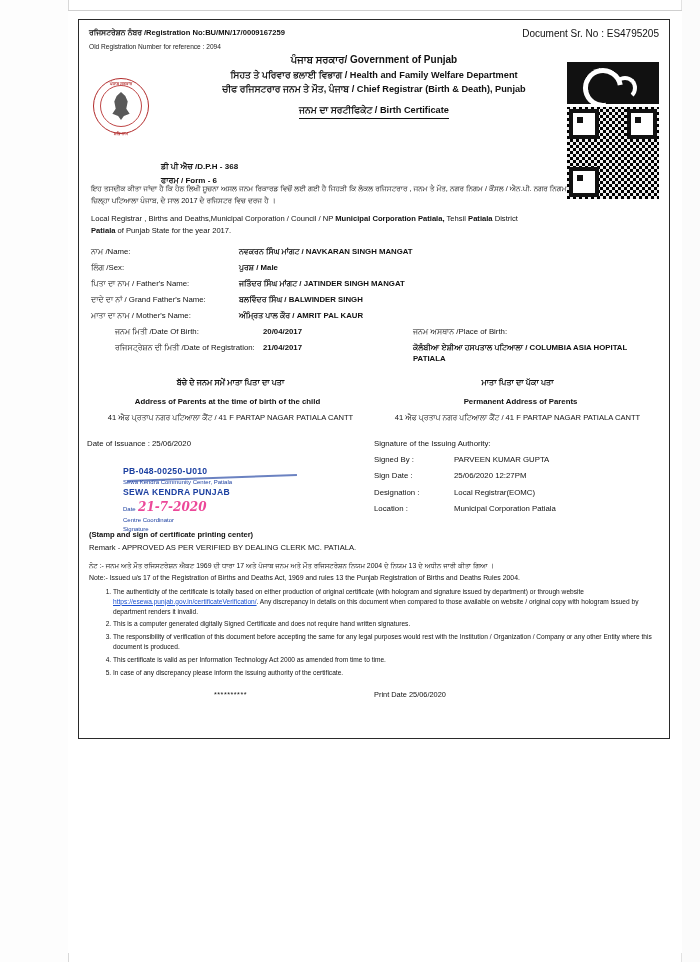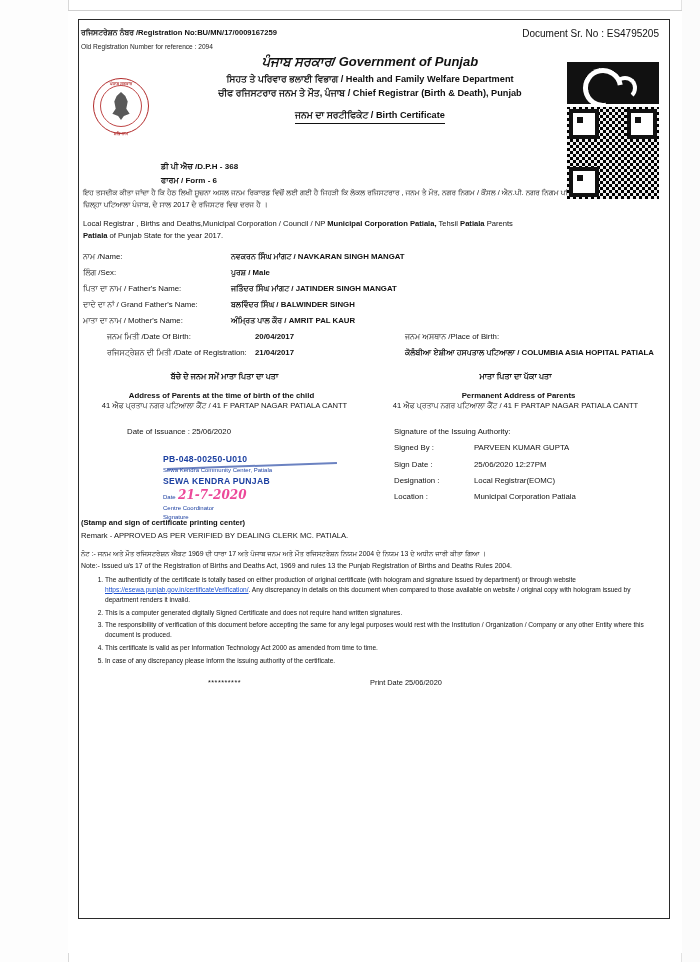--- a/index.html
+++ b/index.html
@@ -41,24 +41,24 @@
     width: 614px;
     height: 942px;
     background: #fff;
     border-top: 1px solid #cfcfcf;
   }
   .cert {
     position: absolute;
     left: 10px;
     top: 8px;
     width: 592px;
-    height: 900px;
+    height: 720px;
     border: 1px solid #2a2a2a;
     box-sizing: border-box;
-    padding: 6px 8px 0 0;
+    padding: 6px 8px 0 8px;
   }
   .row {
     display: flex;
     justify-content: space-between;
     align-items: flex-start;
   }
   .b { font-weight: bold; }
   .topline {
     font-size: 7.6px;
     font-weight: bold;
@@ -69,21 +69,21 @@
     margin-top: 4px;
     padding-left: 2px;
     color: #222;
   }
   .headings {
     margin-top: 2px;
     text-align: center;
     line-height: 1.55;
   }
   .headings div { font-weight: bold; }
-  .h1 { font-size: 13px; font-style: italic; }
+  .h1 { font-size: 10px; }
   .h2 { font-size: 9.2px; }
   .h3 { font-size: 9.2px; }
   .h4 {
     font-size: 9.2px;
     display: inline-block;
     border-bottom: 1px solid #111;
     padding-bottom: 1px;
     margin-top: 3px;
   }
   .emblem {
@@ -233,28 +233,28 @@
   .addr-sub {
     display: flex;
     margin-top: 9px;
     font-size: 7.8px;
     font-weight: bold;
     gap: 12px;
   }
   .addr-sub .col { width: 50%; text-align: center; }
   .addr-body {
     display: flex;
+    margin-top: 6px;
     font-size: 7.6px;
   }
   .addr-body .col { width: 50%; text-align: center; line-height: 1.45; }
   .issue-row {
     display: flex;
     margin-top: 16px;
     font-size: 7.8px;
-    margin-left: 48px;
   }
   .issue-left { width: 50%; position: relative; }
   .issue-right { width: 50%; }
   .sig-line {
     display: flex;
     margin-bottom: 6px;
     line-height: 1.3;
   }
   .sig-line .k { width: 80px; flex: none; }
   .sig-line .v { font-weight: normal; }
@@ -386,21 +386,21 @@
       </div>
 
       <div class="para-pb">ਇਹ ਤਸਦੀਕ ਕੀਤਾ ਜਾਂਦਾ ਹੈ ਕਿ ਹੇਠ ਲਿਖੀ ਸੂਚਨਾ ਅਸਲ ਜਨਮ ਰਿਕਾਰਡ ਵਿਚੋਂ ਲਈ ਗਈ ਹੈ ਜਿਹੜੀ ਕਿ ਲੋਕਲ ਰਜਿਸਟਰਾਰ , ਜਨਮ ਤੇ ਮੌਤ, ਨਗਰ ਨਿਗਮ / ਕੌਂਸਲ / ਐਨ.ਪੀ. ਨਗਰ ਨਿਗਮ ਪਟਿਆਲਾ ਤਹਿਸੀਲ ਪਟਿਆਲਾ ਜ਼ਿਲ੍ਹਾ ਪਟਿਆਲਾ  ਪੰਜਾਬ, ਦੇ ਸਾਲ 2017 ਦੇ ਰਜਿਸਟਰ ਵਿਚ ਦਰਜ ਹੈ ।</div>
 
       <div class="para-en">
         <div>
           <span>Local Registrar , Births and Deaths,Municipal Corporation / Council / NP</span>
           <span class="b">Municipal Corporation Patiala,</span>
           <span>Tehsil</span>
           <span class="b">Patiala</span>
-          <span>Parents</span>
+          <span>District</span>
         </div>
         <div>
           <span class="b">Patiala</span>
           <span>of Punjab State for the year 2017.</span>
         </div>
       </div>
 
       <div class="fields">
         <div class="fld">
           <span class="lbl">ਨਾਮ /Name:</span>

